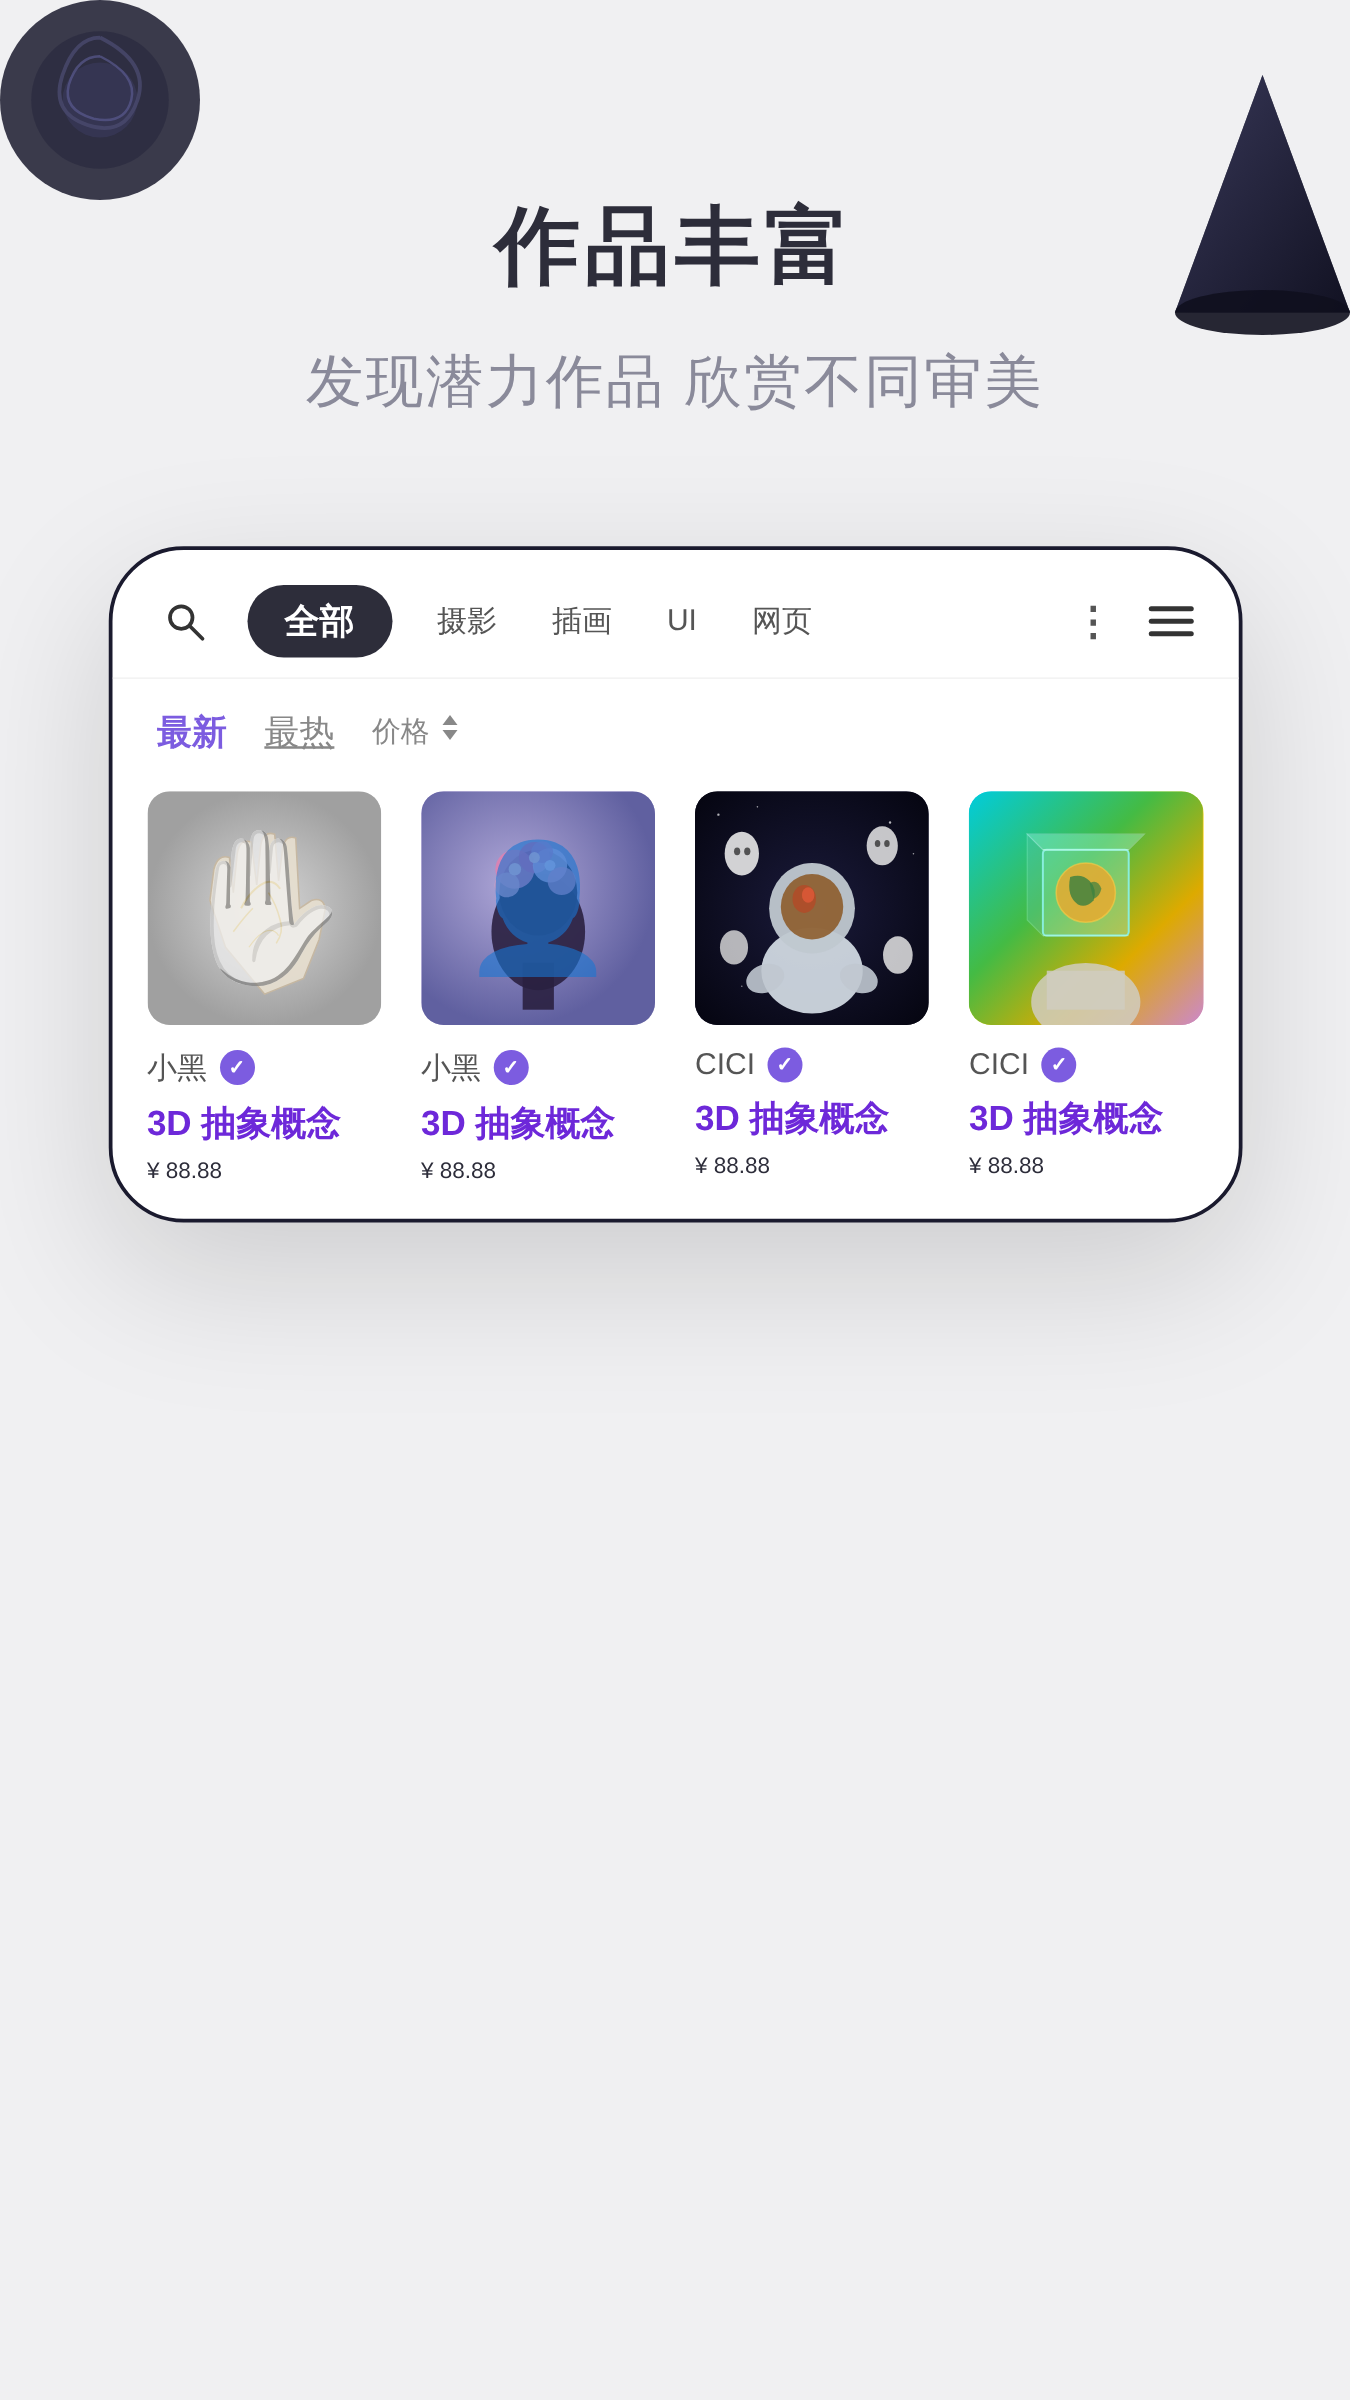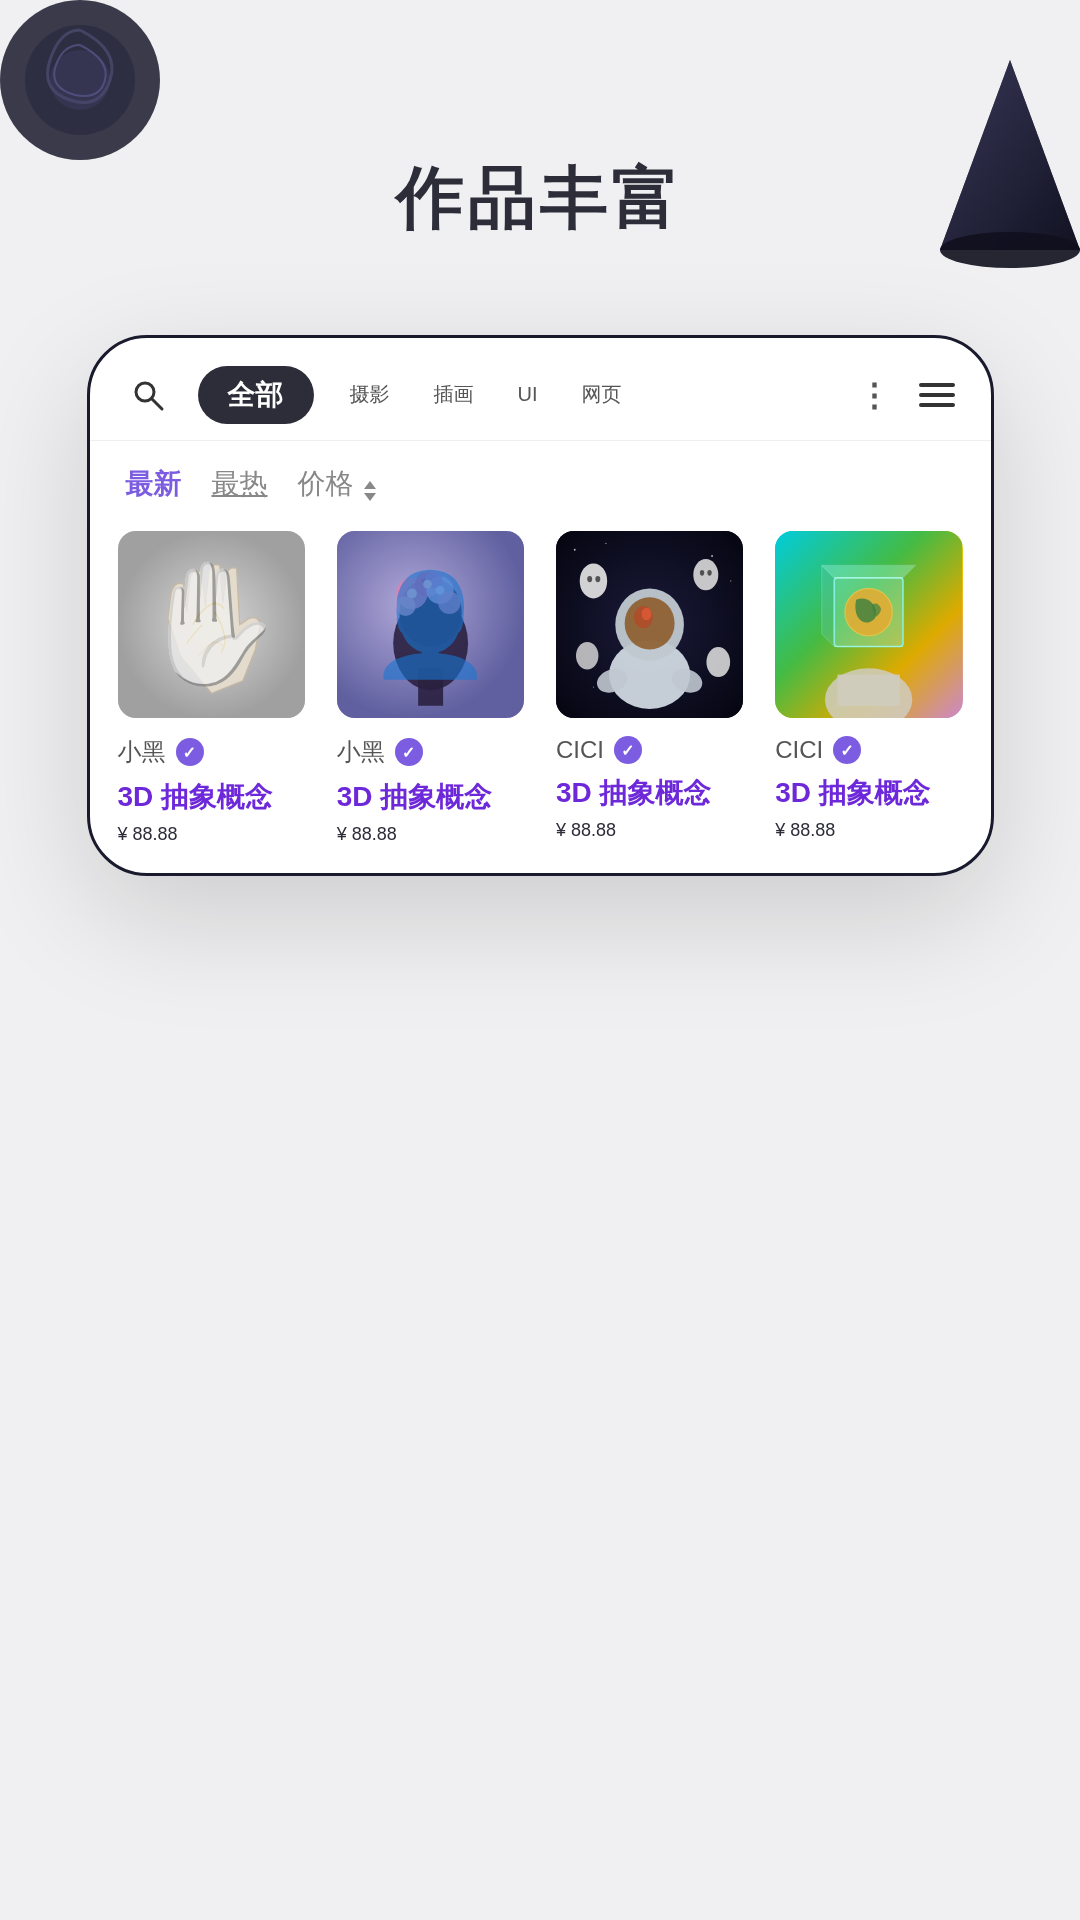--- a/index.html
+++ b/index.html
@@ -81,21 +81,21 @@
       background: #2d2d3a;
       color: #ffffff;
       border-radius: 50px;
       padding: 10px 30px;
       font-size: 28px;
       font-weight: 600;
       cursor: pointer;
     }
 
     .cat-item {
-      font-size: 20px;
+      font-size: 24px;
       color: #555;
       cursor: pointer;
       padding: 10px 8px;
     }
 
     .cat-more {
       font-size: 28px;
       color: #555;
       cursor: pointer;
       margin-left: auto;
@@ -136,23 +136,23 @@
 
     .sort-item {
       font-size: 28px;
       color: #888;
       cursor: pointer;
       text-decoration: underline;
     }
 
     .sort-price {
       display: flex;
-      align-items: flex-end;
+      align-items: flex-start;
       gap: 6px;
-      font-size: 28px;
+      font-size: 23px;
       color: #888;
       cursor: pointer;
     }
 
     
     .products-grid {
       display: grid;
       grid-template-columns: 1fr 1fr 1fr 1fr;
       gap: 32px;
       padding: 12px 28px 28px;
@@ -303,20 +303,21 @@
       <linearGradient id="coneGrad" x1="0%" y1="0%" x2="100%" y2="100%">
         <stop offset="0%" style="stop-color:#3a3a5e;stop-opacity:1"></stop>
         <stop offset="100%" style="stop-color:#0a0a1a;stop-opacity:1"></stop>
       </linearGradient>
     </defs>
   </svg>
 </div>
 
 <div class="hero">
   <h1 class="hero-title">作品丰富</h1>
+  <p class="hero-subtitle">发现潜力作品  欣赏不同审美</p>
 </div>
 
 <div class="phone-container">
 
   <div class="category-bar">
     <div class="search-icon-btn">
       <svg width="36" height="36" viewBox="0 0 36 36" fill="none">
         <circle cx="15" cy="15" r="9" stroke="#333" stroke-width="3"></circle>
         <line x1="22" y1="22" x2="32" y2="32" stroke="#333" stroke-width="3" stroke-linecap="round"></line>
       </svg>

